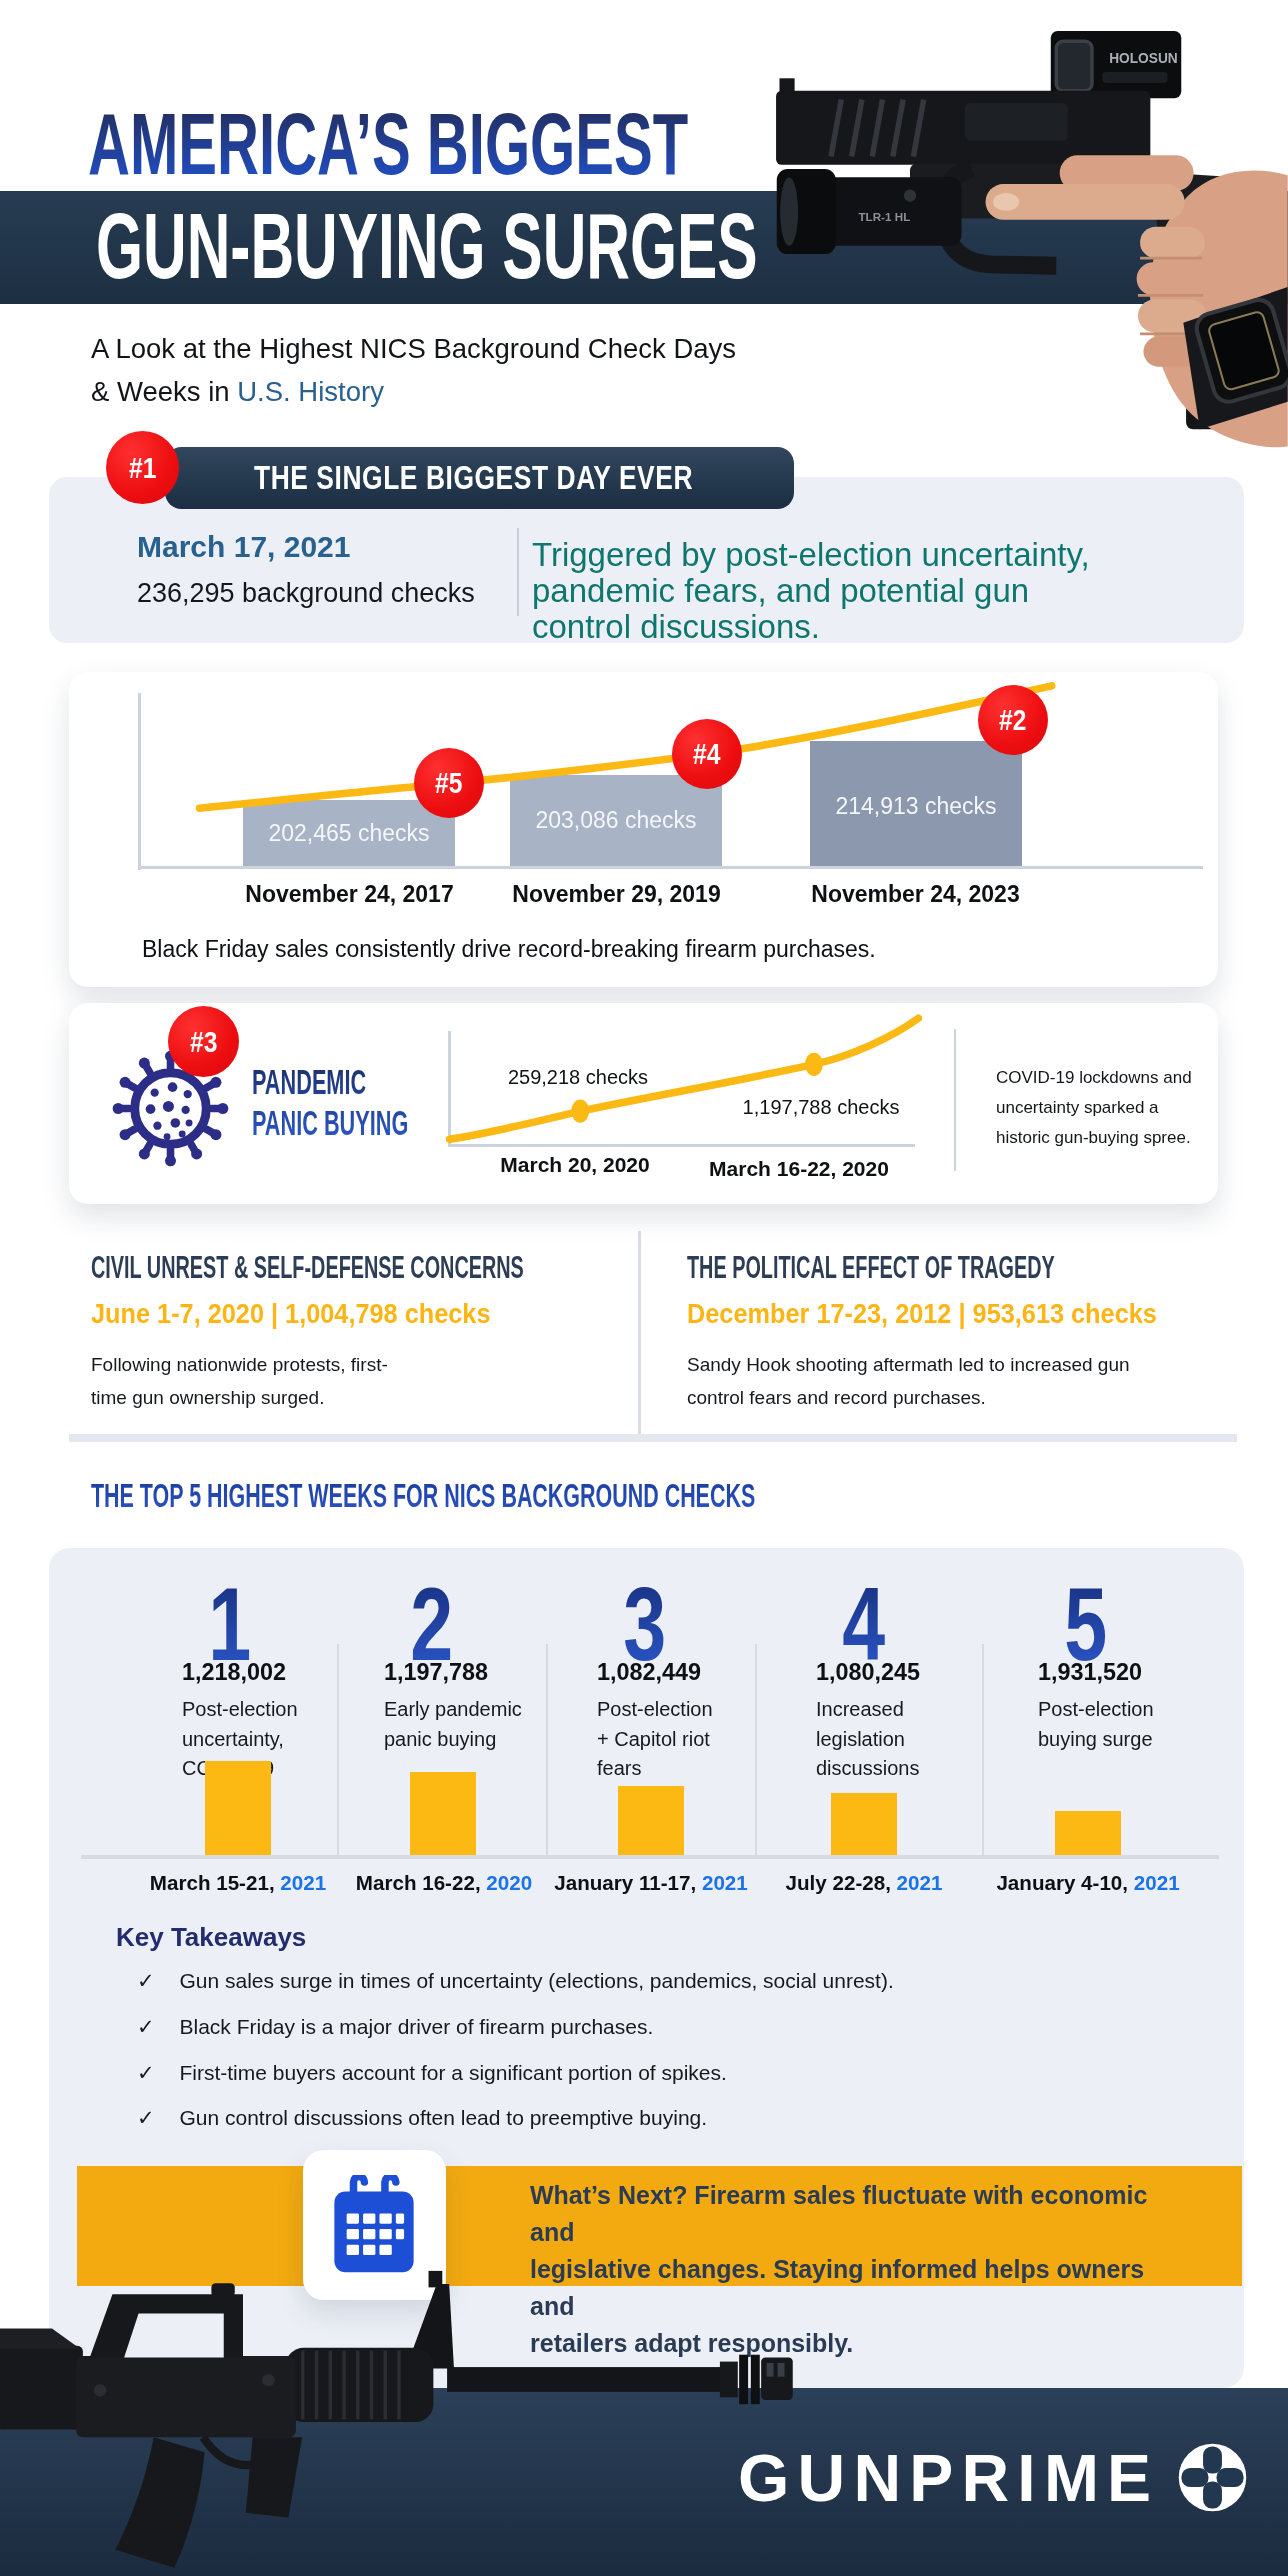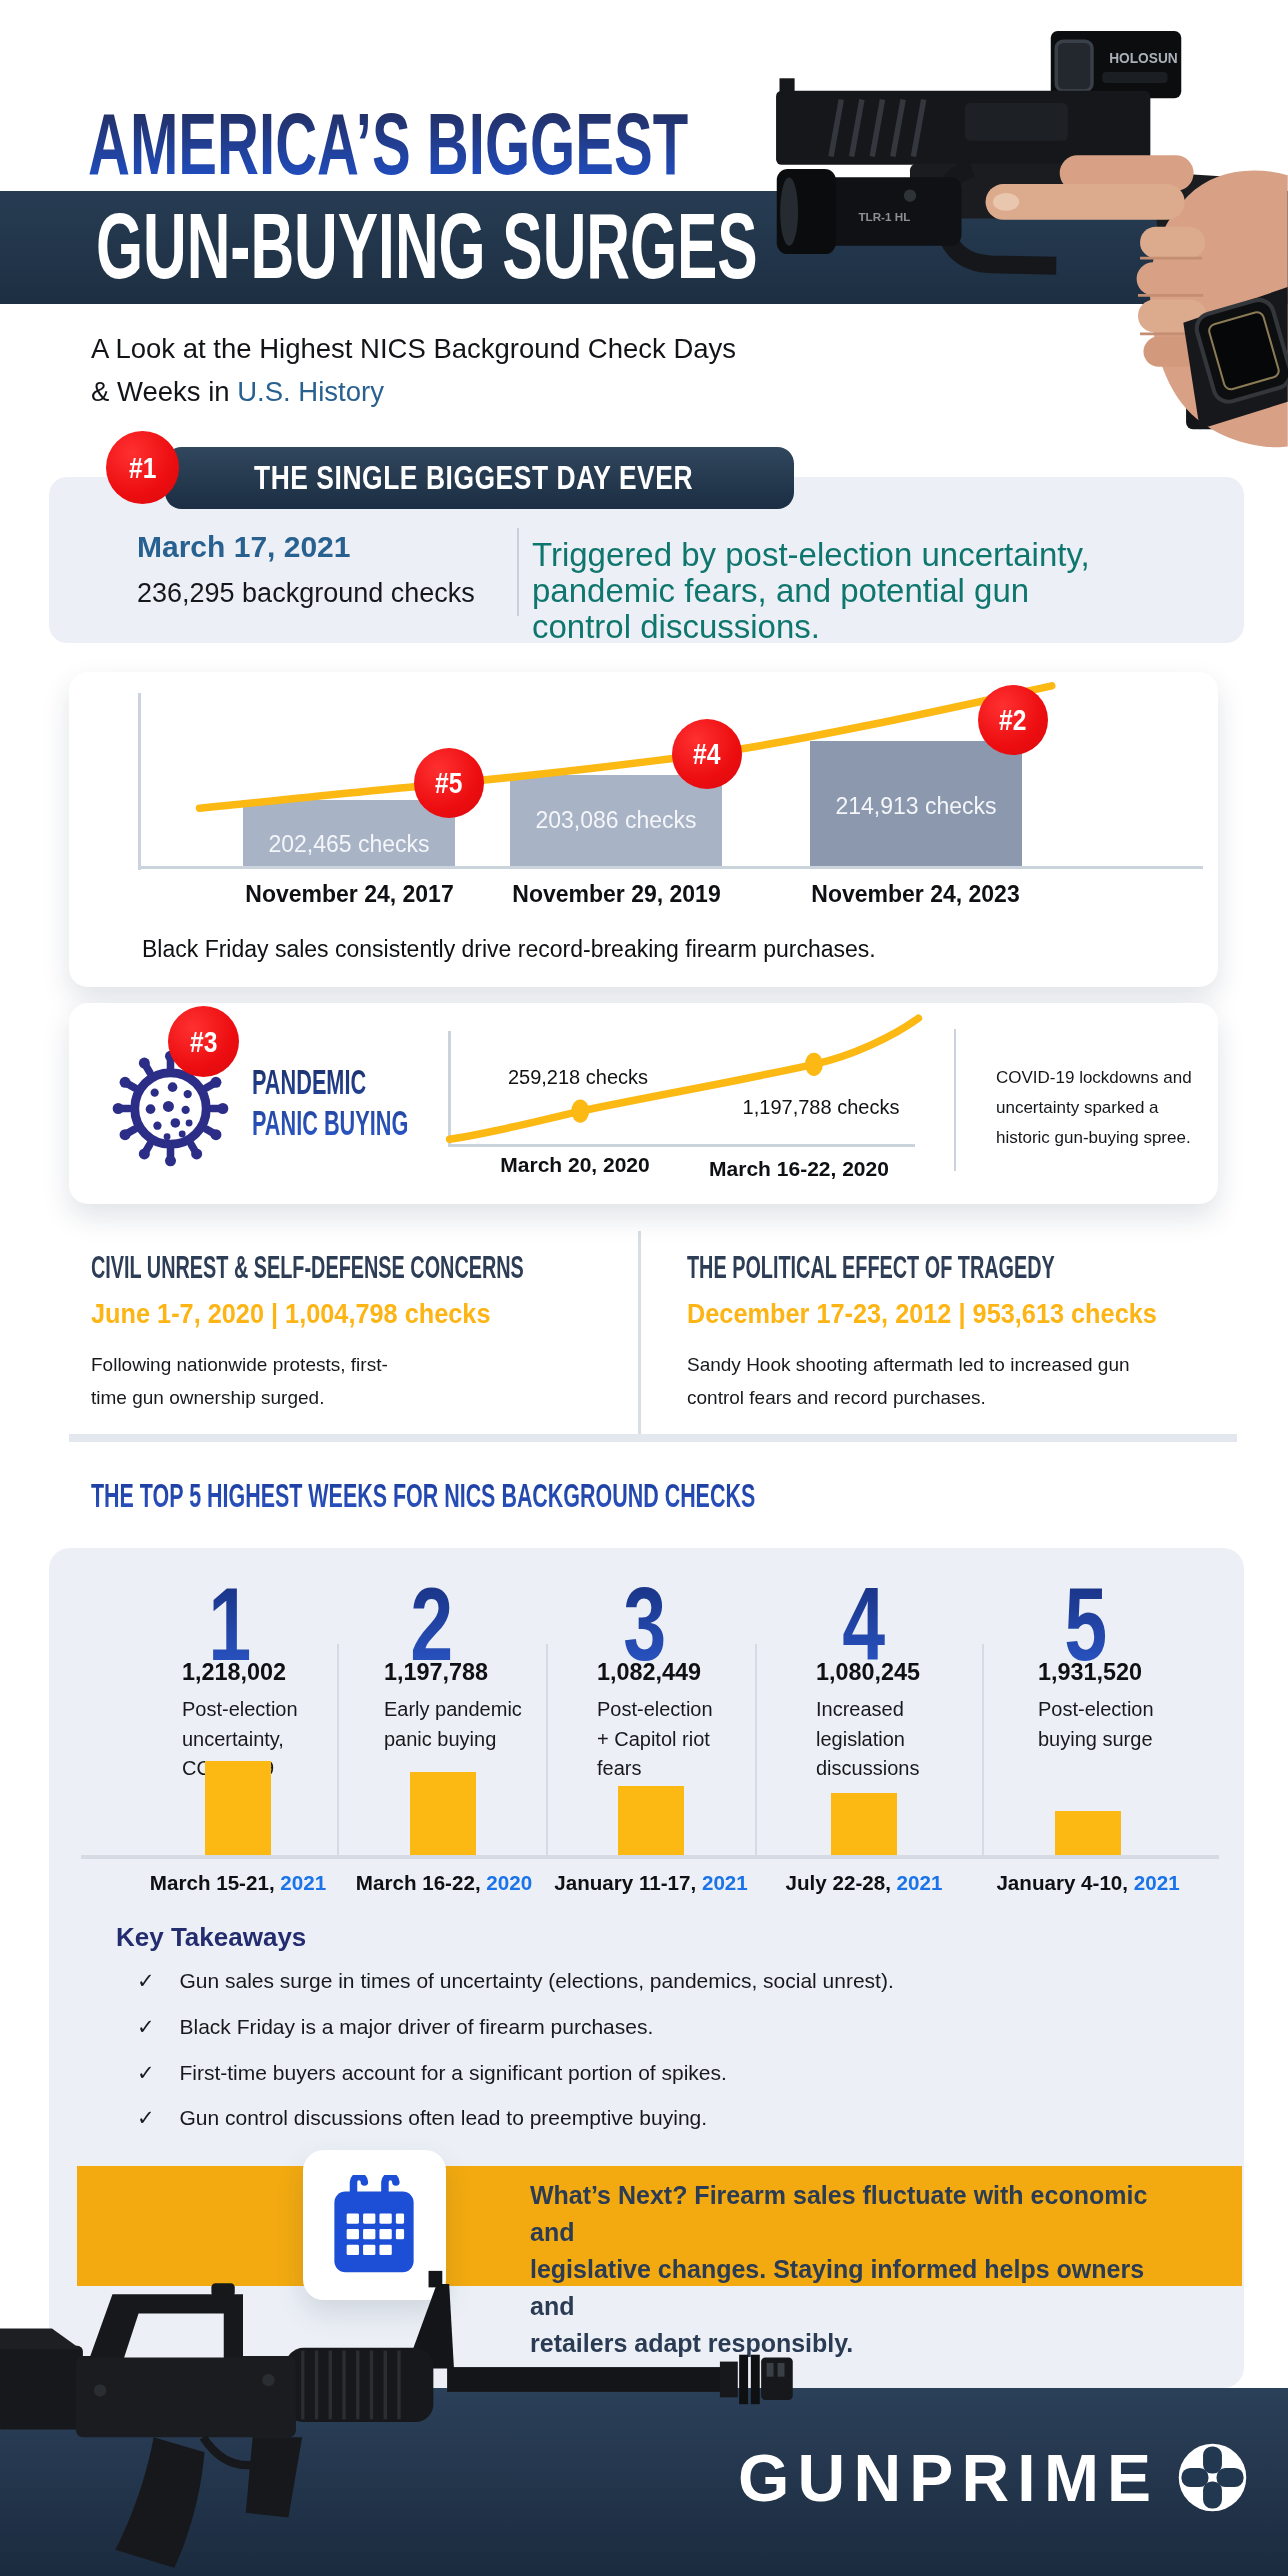--- a/index.html
+++ b/index.html
@@ -105,21 +105,21 @@
   <div class="abs" style="left:137px;top:530px;font-size:30px;font-weight:bold;color:#28608f;z-index:5;">March 17, 2021</div>
   <div class="abs" style="left:137px;top:578px;font-size:27px;color:#15171b;z-index:5;">236,295 background checks</div>
   <div class="abs" style="left:517px;top:528px;width:2.1px;height:88px;background:#c9d0db;z-index:5;"></div>
   <div class="abs" style="left:532px;top:537px;width:577px;font-size:33px;line-height:36px;color:#0f766e;z-index:5;">Triggered by post-election uncertainty, pandemic fears, and potential gun control discussions.</div>
 
   <div class="abs shadowcard" style="left:69px;top:672px;width:1149px;height:315px;background:#fff;border-radius:19px;z-index:4;">
     <div class="axis" style="left:69px;top:20.6px;width:2.7px;height:177px;"></div>
     <div class="axis" style="left:69px;top:194px;width:1065px;height:3.4px;"></div>
 
     <div class="abs" style="left:174px;top:128px;width:212px;height:66px;background:#a8b3c6;"></div>
-    <div class="bar-label" style="left:174px;top:159px;width:212px;">202,465 checks</div>
+    <div class="bar-label" style="left:174px;top:148px;width:212px;">202,465 checks</div>
 
     <div class="abs" style="left:441px;top:103px;width:212px;height:91px;background:#a8b3c6;"></div>
     <div class="bar-label" style="left:441px;top:135px;width:212px;">203,086 checks</div>
 
     <div class="abs" style="left:741px;top:69px;width:212px;height:125px;background:#8b98ae;"></div>
     <div class="bar-label" style="left:741px;top:121px;width:212px;">214,913 checks</div>
 
     <svg class="abs" style="left:0;top:0;" width="1149" height="315" viewBox="0 0 1672 458">
       <path d="M190,198 C320,185 440,172 553,162 C680,150 810,135 929,119 C1060,101 1240,62 1430,20" fill="none" stroke="#fcb813" stroke-width="11" stroke-linecap="round"></path>
     </svg>

